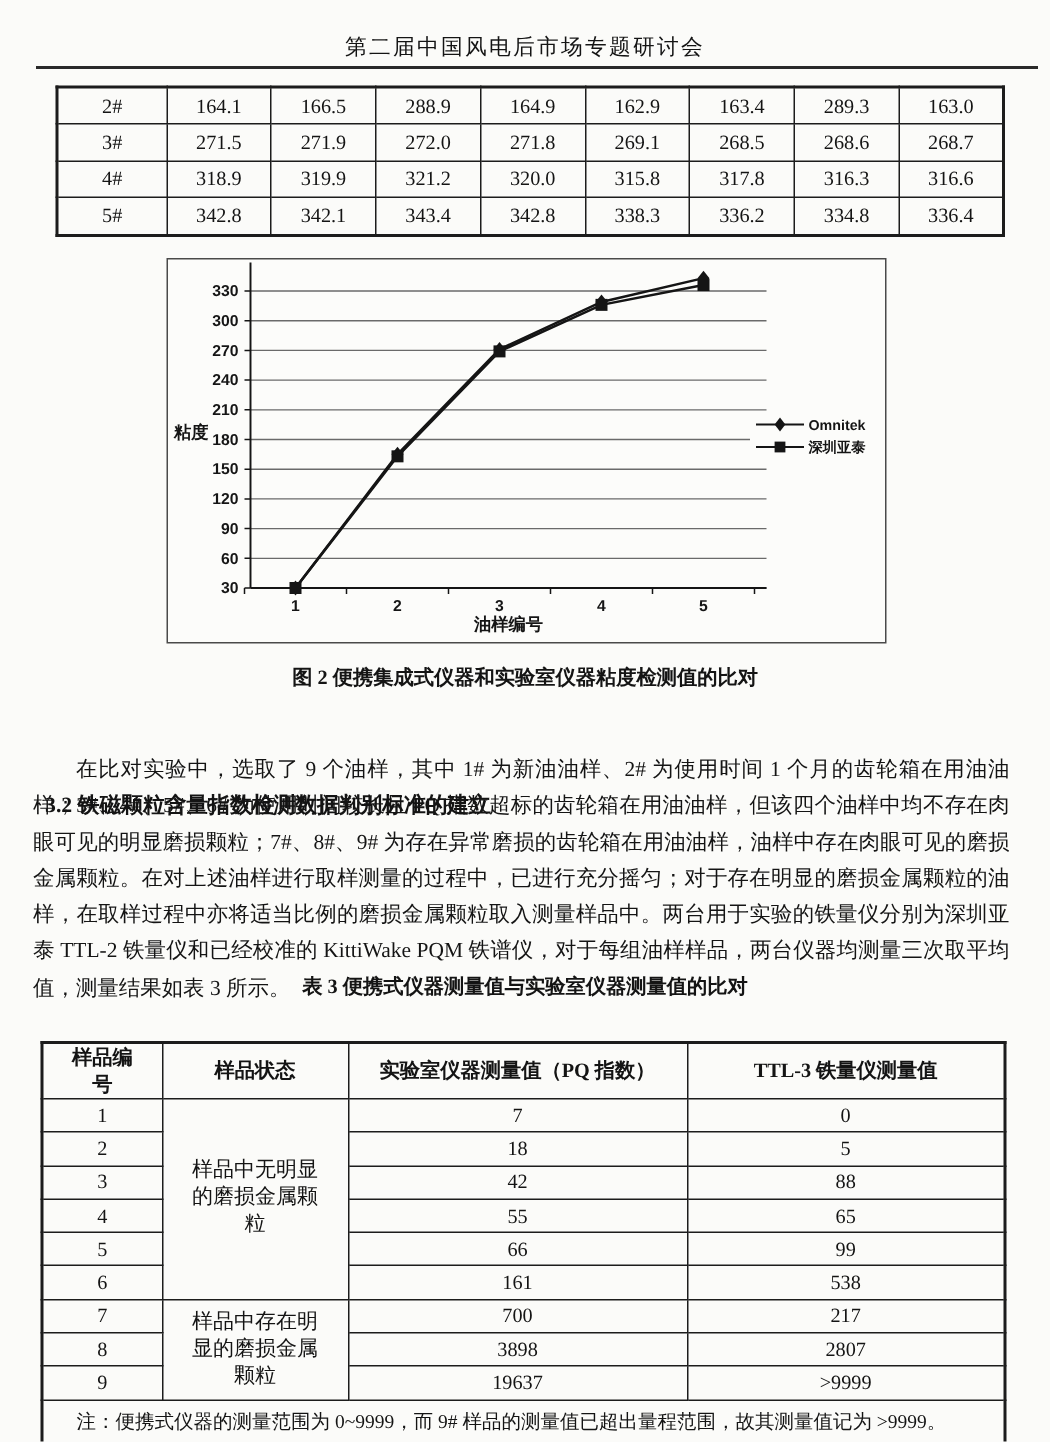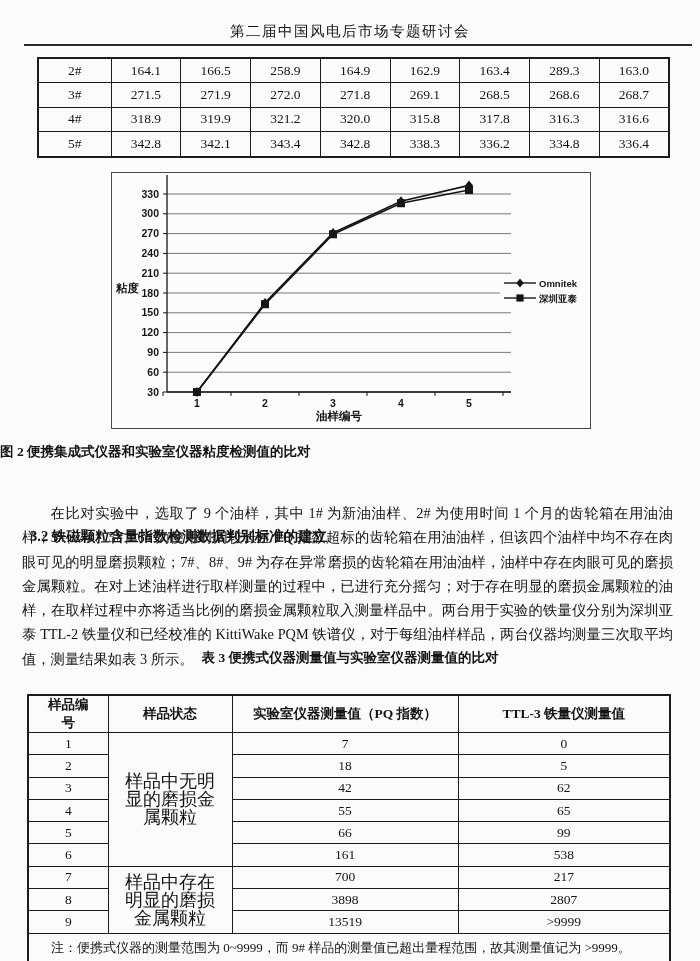--- a/index.html
+++ b/index.html
@@ -28,21 +28,21 @@
     text-align:center;padding:0;
   }
   
   .chart-frame{
     position:absolute;left:111px;top:172px;width:478px;height:255px;
     border:1.5px solid #4a4a4a;background:#fcfcfa;
   }
   .chart-frame svg{display:block;}
   .fig-caption{
     position:absolute;top:443px;left:0;width:100%;
-    text-align:left;font-weight:bold;font-size:13.5px;
+    text-align:center;font-weight:bold;font-size:13.5px;
   }
   .section-heading{
     position:absolute;top:479px;left:30px;
     font-weight:bold;font-size:14.5px;margin-top:48px;
   }
   .body-paragraph{
     position:absolute;top:501px;left:22px;width:651px;
     font-size:14.3px;line-height:24.3px;
     text-align:justify;text-indent:2em;
   }
@@ -53,21 +53,21 @@
   .table3{
     position:absolute;left:27px;top:694px;width:644px;
     border-collapse:collapse;table-layout:fixed;
     font-size:13.5px;border:2px solid #1c1c1c;text-align:center;
   }
   .table3 th,.table3 td{
     border:1.5px solid #1c1c1c;padding:0 13px;
   }
   .table3 th{height:26px;font-size:13.5px;font-weight:bold;}
   .table3 td{height:21.3px;}
-  .table3 .status-cell{line-height:18px;font-size:18px;}
+  .table3 .status-cell{line-height:18px;font-size:14px;}
   .table3 .note-cell{
     text-align:left;font-size:13px;height:24px;padding:2px 22px;
   }
 </style>
 </head>
 <body>
 
 <div class="page-title">第二届中国风电后市场专题研讨会</div>
 <div class="header-rule"></div>
 
@@ -81,21 +81,21 @@
       <col>
       <col>
       <col>
       <col>
   </colgroup>
   <tbody>
     <tr>
       <td>2#</td>
       <td>164.1</td>
       <td>166.5</td>
-      <td>258.9</td>
+      <td>288.9</td>
       <td>164.9</td>
       <td>162.9</td>
       <td>163.4</td>
       <td>289.3</td>
       <td>163.0</td>
     </tr>
     <tr>
       <td>3#</td>
       <td>271.5</td>
       <td>271.9</td>
@@ -232,21 +232,21 @@
       <td>0</td>
     </tr>
     <tr>
       <td>2</td>
       <td>18</td>
       <td>5</td>
     </tr>
     <tr>
       <td>3</td>
       <td>42</td>
-      <td>62</td>
+      <td>88</td>
     </tr>
     <tr>
       <td>4</td>
       <td>55</td>
       <td>65</td>
     </tr>
     <tr>
       <td>5</td>
       <td>66</td>
       <td>99</td>
@@ -262,20 +262,20 @@
       <td>700</td>
       <td>217</td>
     </tr>
     <tr>
       <td>8</td>
       <td>3898</td>
       <td>2807</td>
     </tr>
     <tr>
       <td>9</td>
-      <td>13519</td>
+      <td>19637</td>
       <td>&gt;9999</td>
     </tr>
     <tr>
       <td class="note-cell" colspan="4">注：便携式仪器的测量范围为 0~9999，而 9# 样品的测量值已超出量程范围，故其测量值记为 &gt;9999。</td>
     </tr>
   </tbody>
 </table>
 
 </body></html>

